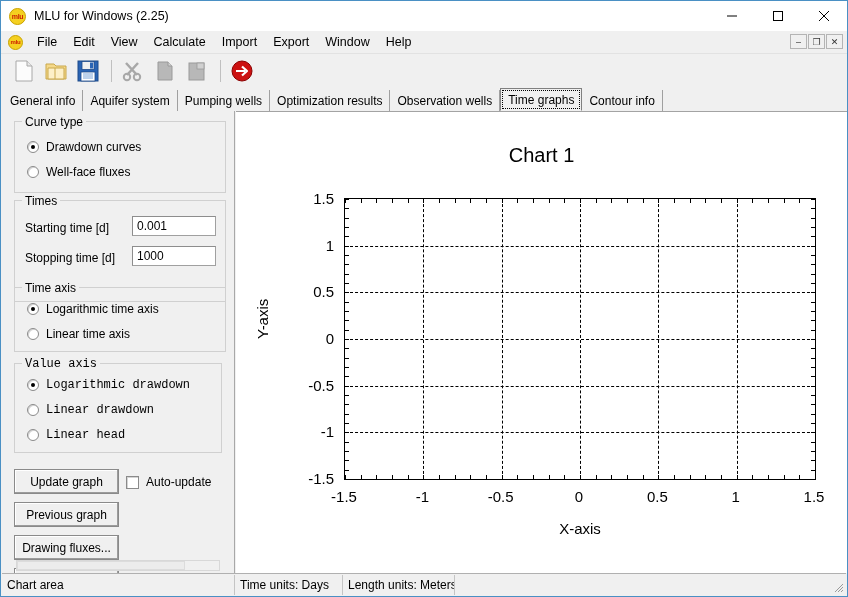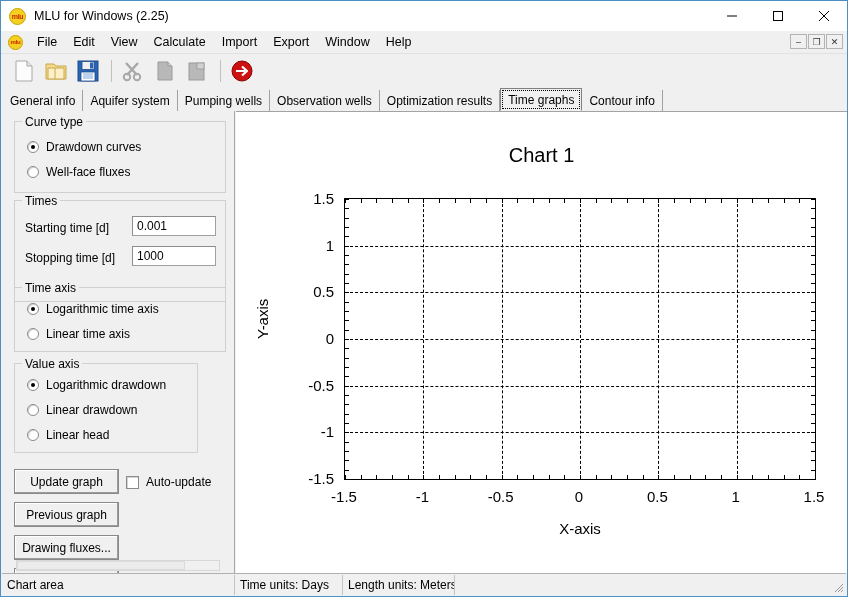--- a/index.html
+++ b/index.html
@@ -353,22 +353,22 @@
         <circle cx="12" cy="12" r="10" fill="#cc1111" stroke="#8a0000" stroke-width="1"></circle>
         <path d="M6 12 h9 M12 7.5 L17 12 L12 16.5" fill="none" stroke="#ffffff" stroke-width="2.2" stroke-linejoin="round" stroke-linecap="butt"></path>
       </svg>
     </div>
   </div>
 
   <div class="tabstrip">
     <div class="tab">General info</div>
     <div class="tab">Aquifer system</div>
     <div class="tab">Pumping wells</div>
+    <div class="tab">Optimization results</div>
     <div class="tab">Observation wells</div>
-    <div class="tab">Optimization results</div>
     <div class="tab selected">Time graphs</div>
     <div class="tab">Contour info</div>
   </div>
 
   <div class="leftpanel">
 
     <div class="groupbox" style="left:12px; top:10px; width:212px; height:72px;">
       <div class="gb-title">Curve type</div>
       <div class="radio-row" style="position:absolute; left:12px; top:18px;">
         <span class="radio on"></span>
@@ -393,21 +393,21 @@
       <div class="radio-row" style="position:absolute; left:12px; top:14px;">
         <span class="radio on"></span>
         <span>Logarithmic time axis</span>
       </div>
       <div class="radio-row" style="position:absolute; left:12px; top:39px;">
         <span class="radio"></span>
         <span>Linear time axis</span>
       </div>
     </div>
 
-    <div class="groupbox" style="left:12px; top:252px; width:184px; height:90px;">
+    <div class="groupbox" style="left:12px; top:252px; width:208px; height:90px;font-family:Liberation Mono, monospace;">
       <div class="gb-title">Value axis</div>
       <div class="radio-row" style="position:absolute; left:12px; top:14px;">
         <span class="radio on"></span>
         <span>Logarithmic drawdown</span>
       </div>
       <div class="radio-row" style="position:absolute; left:12px; top:39px;">
         <span class="radio"></span>
         <span>Linear drawdown</span>
       </div>
       <div class="radio-row" style="position:absolute; left:12px; top:64px;">

